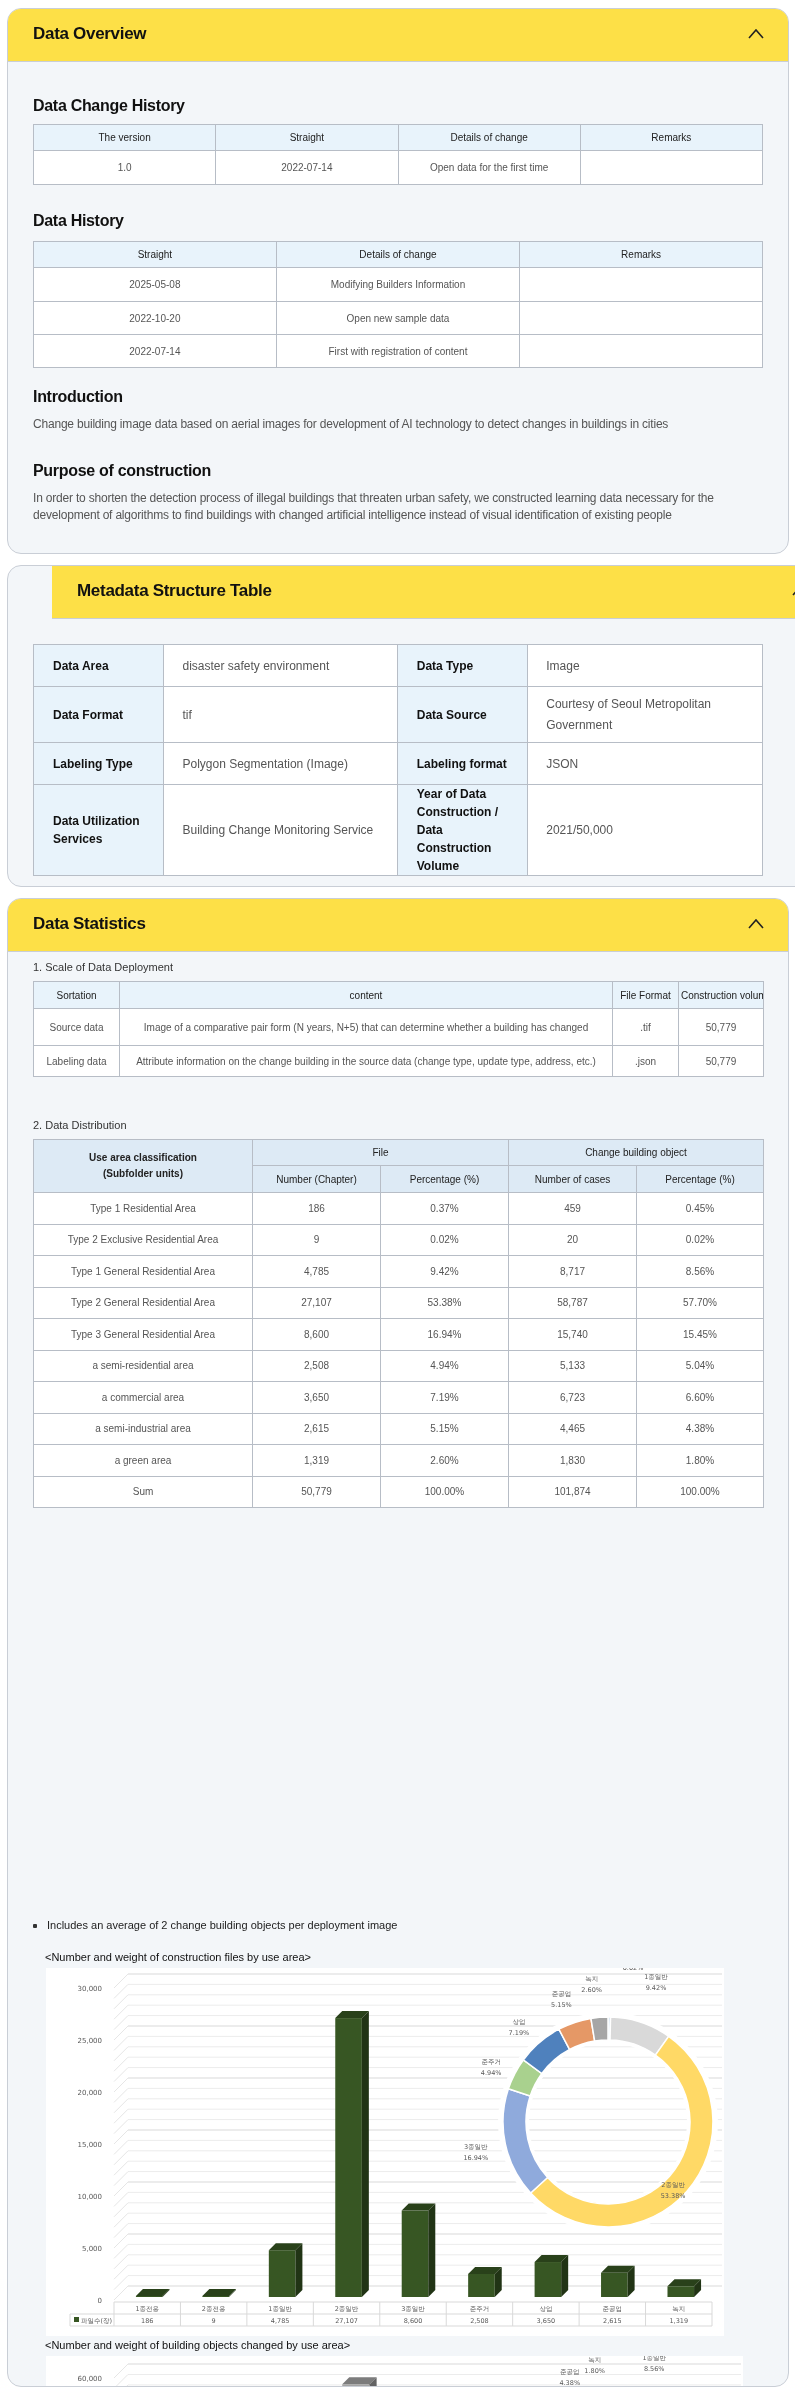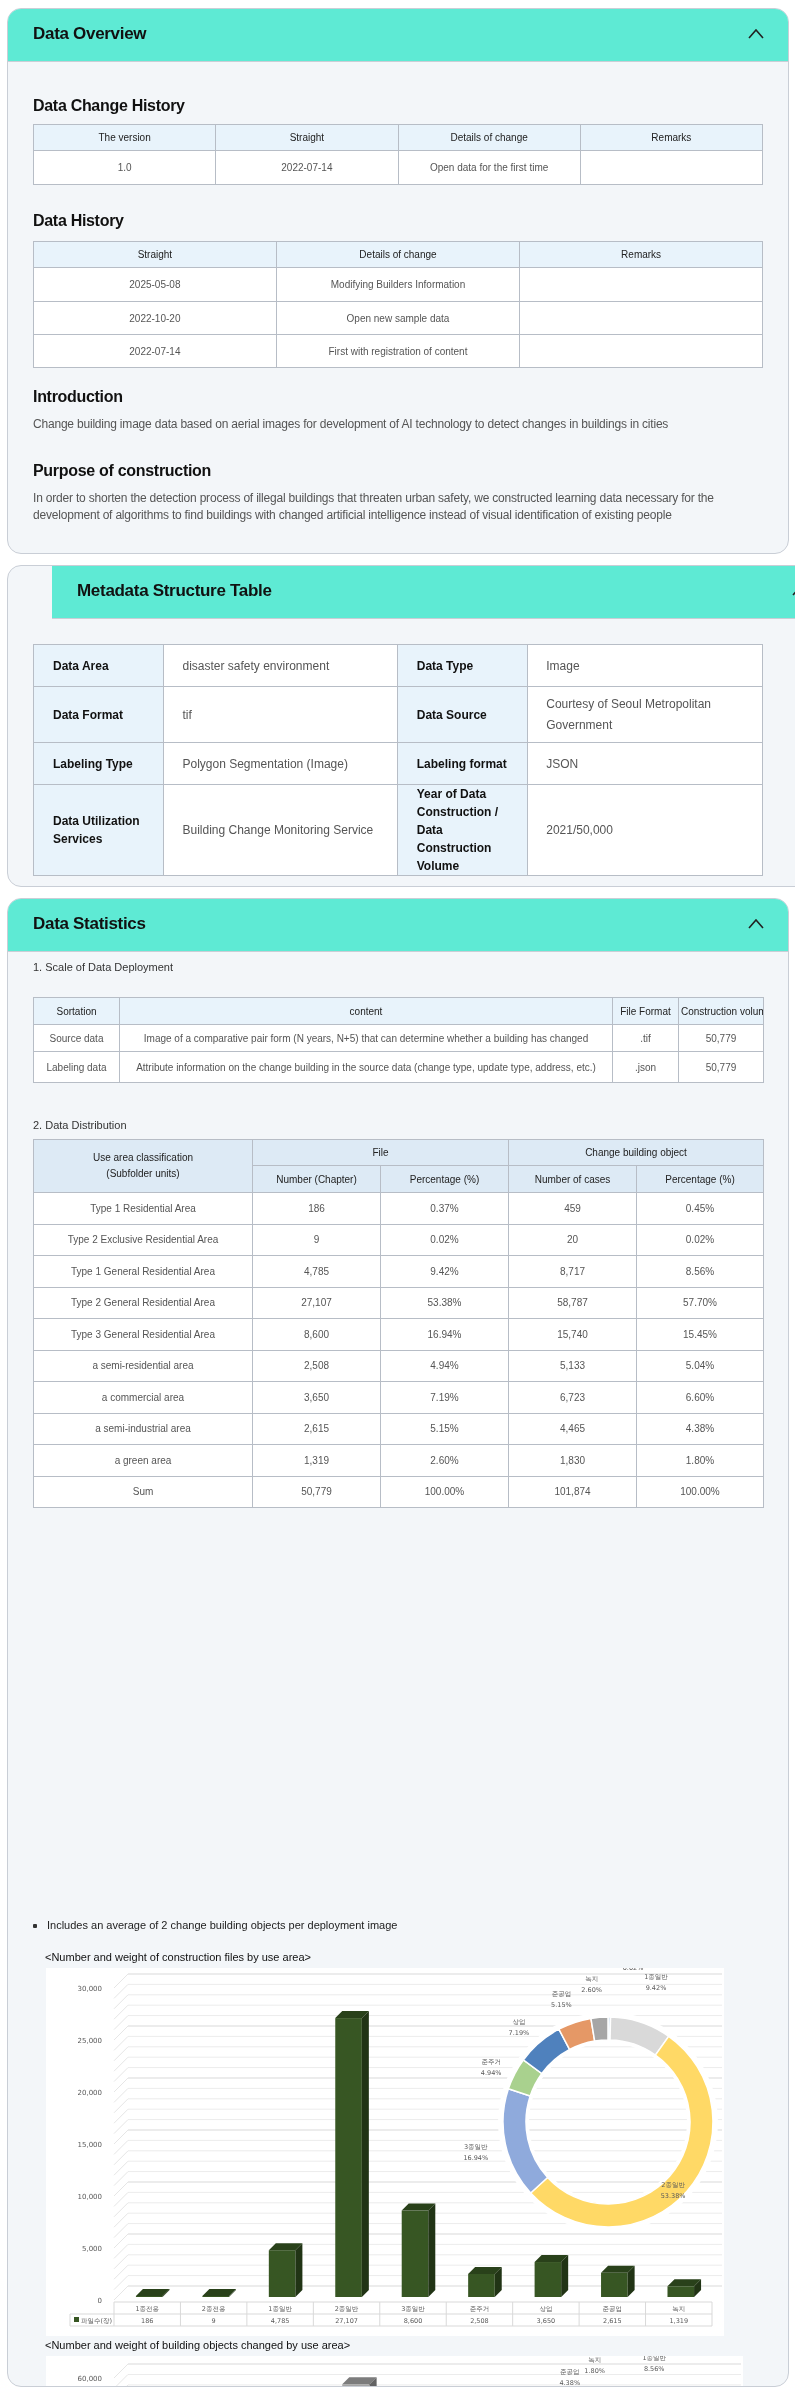--- a/index.html
+++ b/index.html
@@ -1,18 +1,18 @@
 <!DOCTYPE html>
 <html><head>
 <meta charset="utf-8">
 <style>
   html,body{margin:0;padding:0;background:#ffffff;}
   body{width:795px;height:2389px;overflow:hidden;font-family:"Liberation Sans",sans-serif;color:#111;position:relative;}
   .card{position:absolute;left:7px;width:780px;border:1px solid #c9ced6;border-radius:14px;background:#f3f6f9;overflow:hidden;}
-  .card-head{height:52px;background:#5eead4;border-bottom:1px solid #c9ced6;position:relative;}
+  .card-head{height:52px;background:#fde047;border-bottom:1px solid #c9ced6;position:relative;}
   .card-title{position:absolute;left:25px;top:15px;font-size:17px;font-weight:bold;letter-spacing:-0.3px;}
   .chev{position:absolute;right:24px;top:19px;width:16px;height:12px;}
   .sec-title{position:absolute;left:25px;font-size:16px;font-weight:bold;letter-spacing:-0.3px;}
   .para{position:absolute;left:25px;width:735px;font-size:12px;color:#555;line-height:17px;letter-spacing:-0.2px;}
   table{border-collapse:collapse;position:absolute;left:25px;background:#fff;table-layout:fixed;}
   th,td{border:1px solid #b7bdc6;font-size:10px;text-align:center;color:#555;font-weight:normal;padding:0 2px;}
   th{background:#e8f3fb;color:#222;}
   .meta td{font-size:12px;text-align:left;padding:0 18px;}
   .meta td.k{background:#e8f3fb;color:#111;font-weight:bold;padding-left:19px;}
   .sub{position:absolute;left:25px;font-size:11px;color:#333;}
@@ -141,35 +141,35 @@
 
 <div class="card" style="top:898px;height:1487px;">
   <div class="card-head">
     <div class="card-title">Data Statistics</div>
     <svg class="chev" viewBox="0 0 16 12">
         <polyline points="1,10 8,2 15,10" fill="none" stroke="#222" stroke-width="1.6"></polyline>
       </svg>
   </div>
 
   <div class="sub" style="top:62px;">1. Scale of Data Deployment</div>
-  <table style="top:98px;width:730px;">
+  <table style="top:82px;width:730px;">
     <colgroup>
         <col style="width:86px">
         <col style="width:493px">
         <col style="width:66px">
         <col style="width:85px">
       </colgroup>
     <tbody>
         <tr style="height:27px;">
       <th>Sortation</th>
       <th>content</th>
       <th>File Format</th>
       <th style="white-space:nowrap;overflow:hidden;text-align:left;">Construction volume (le</th>
     </tr>
-    <tr style="height:27px;">
+    <tr style="height:37px;">
       <td>Source data</td>
       <td>Image of a comparative pair form (N years, N+5) that can determine whether a building has changed</td>
       <td>.tif</td>
       <td>50,779</td>
     </tr>
     <tr style="height:31px;">
       <td>Labeling data</td>
       <td>Attribute information on the change building in the source data (change type, update type, address, etc.)</td>
       <td>.json</td>
       <td>50,779</td>
@@ -181,21 +181,21 @@
   <table class="dist" style="top:240px;width:730px;">
     <colgroup>
         <col style="width:219px">
         <col style="width:128px">
         <col style="width:128px">
         <col style="width:128px">
         <col style="width:127px">
       </colgroup>
     <tbody>
         <tr style="height:26px;">
-      <th rowspan="2" style="white-space:pre-line;line-height:16px;">Use area classification
+      <th rowspan="2" style="white-space:pre-line;line-height:16px;font-weight:bold;">Use area classification
 (Subfolder units)</th>
       <th colspan="2">File</th>
       <th colspan="2">Change building object</th>
     </tr>
     <tr style="height:27px;">
       <th>Number (Chapter)</th>
       <th>Percentage (%)</th>
       <th>Number of cases</th>
       <th>Percentage (%)</th>
     </tr>

